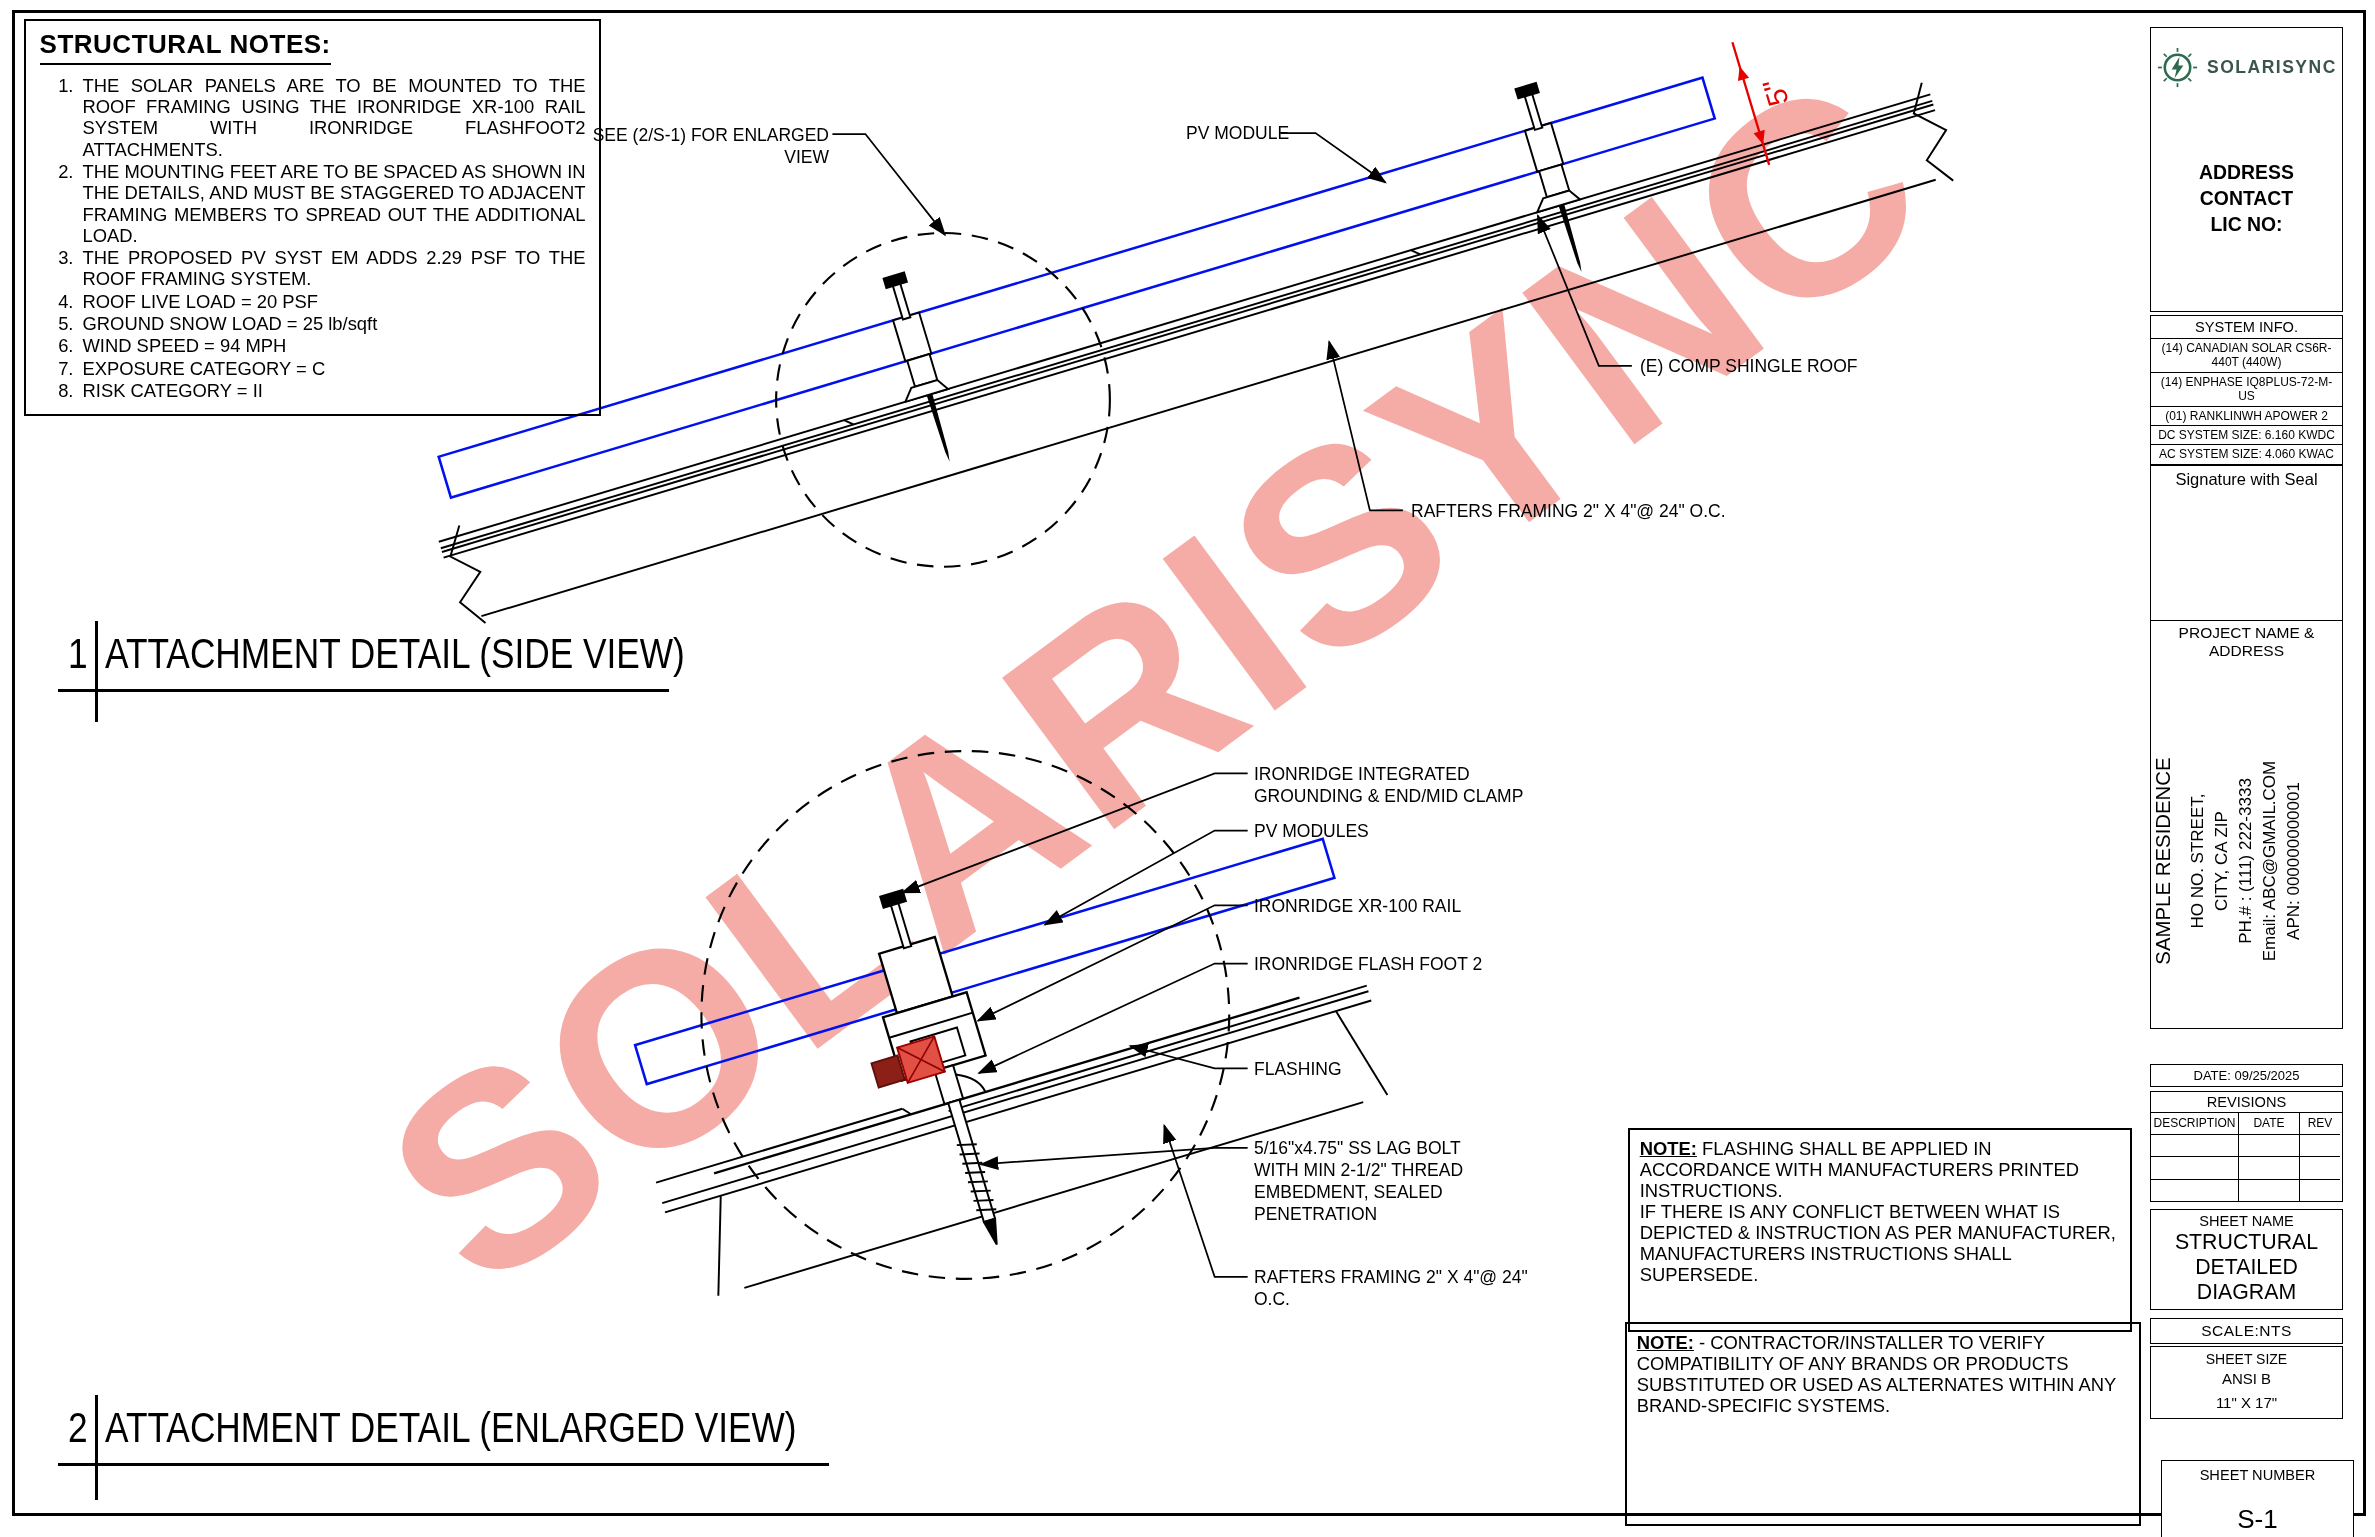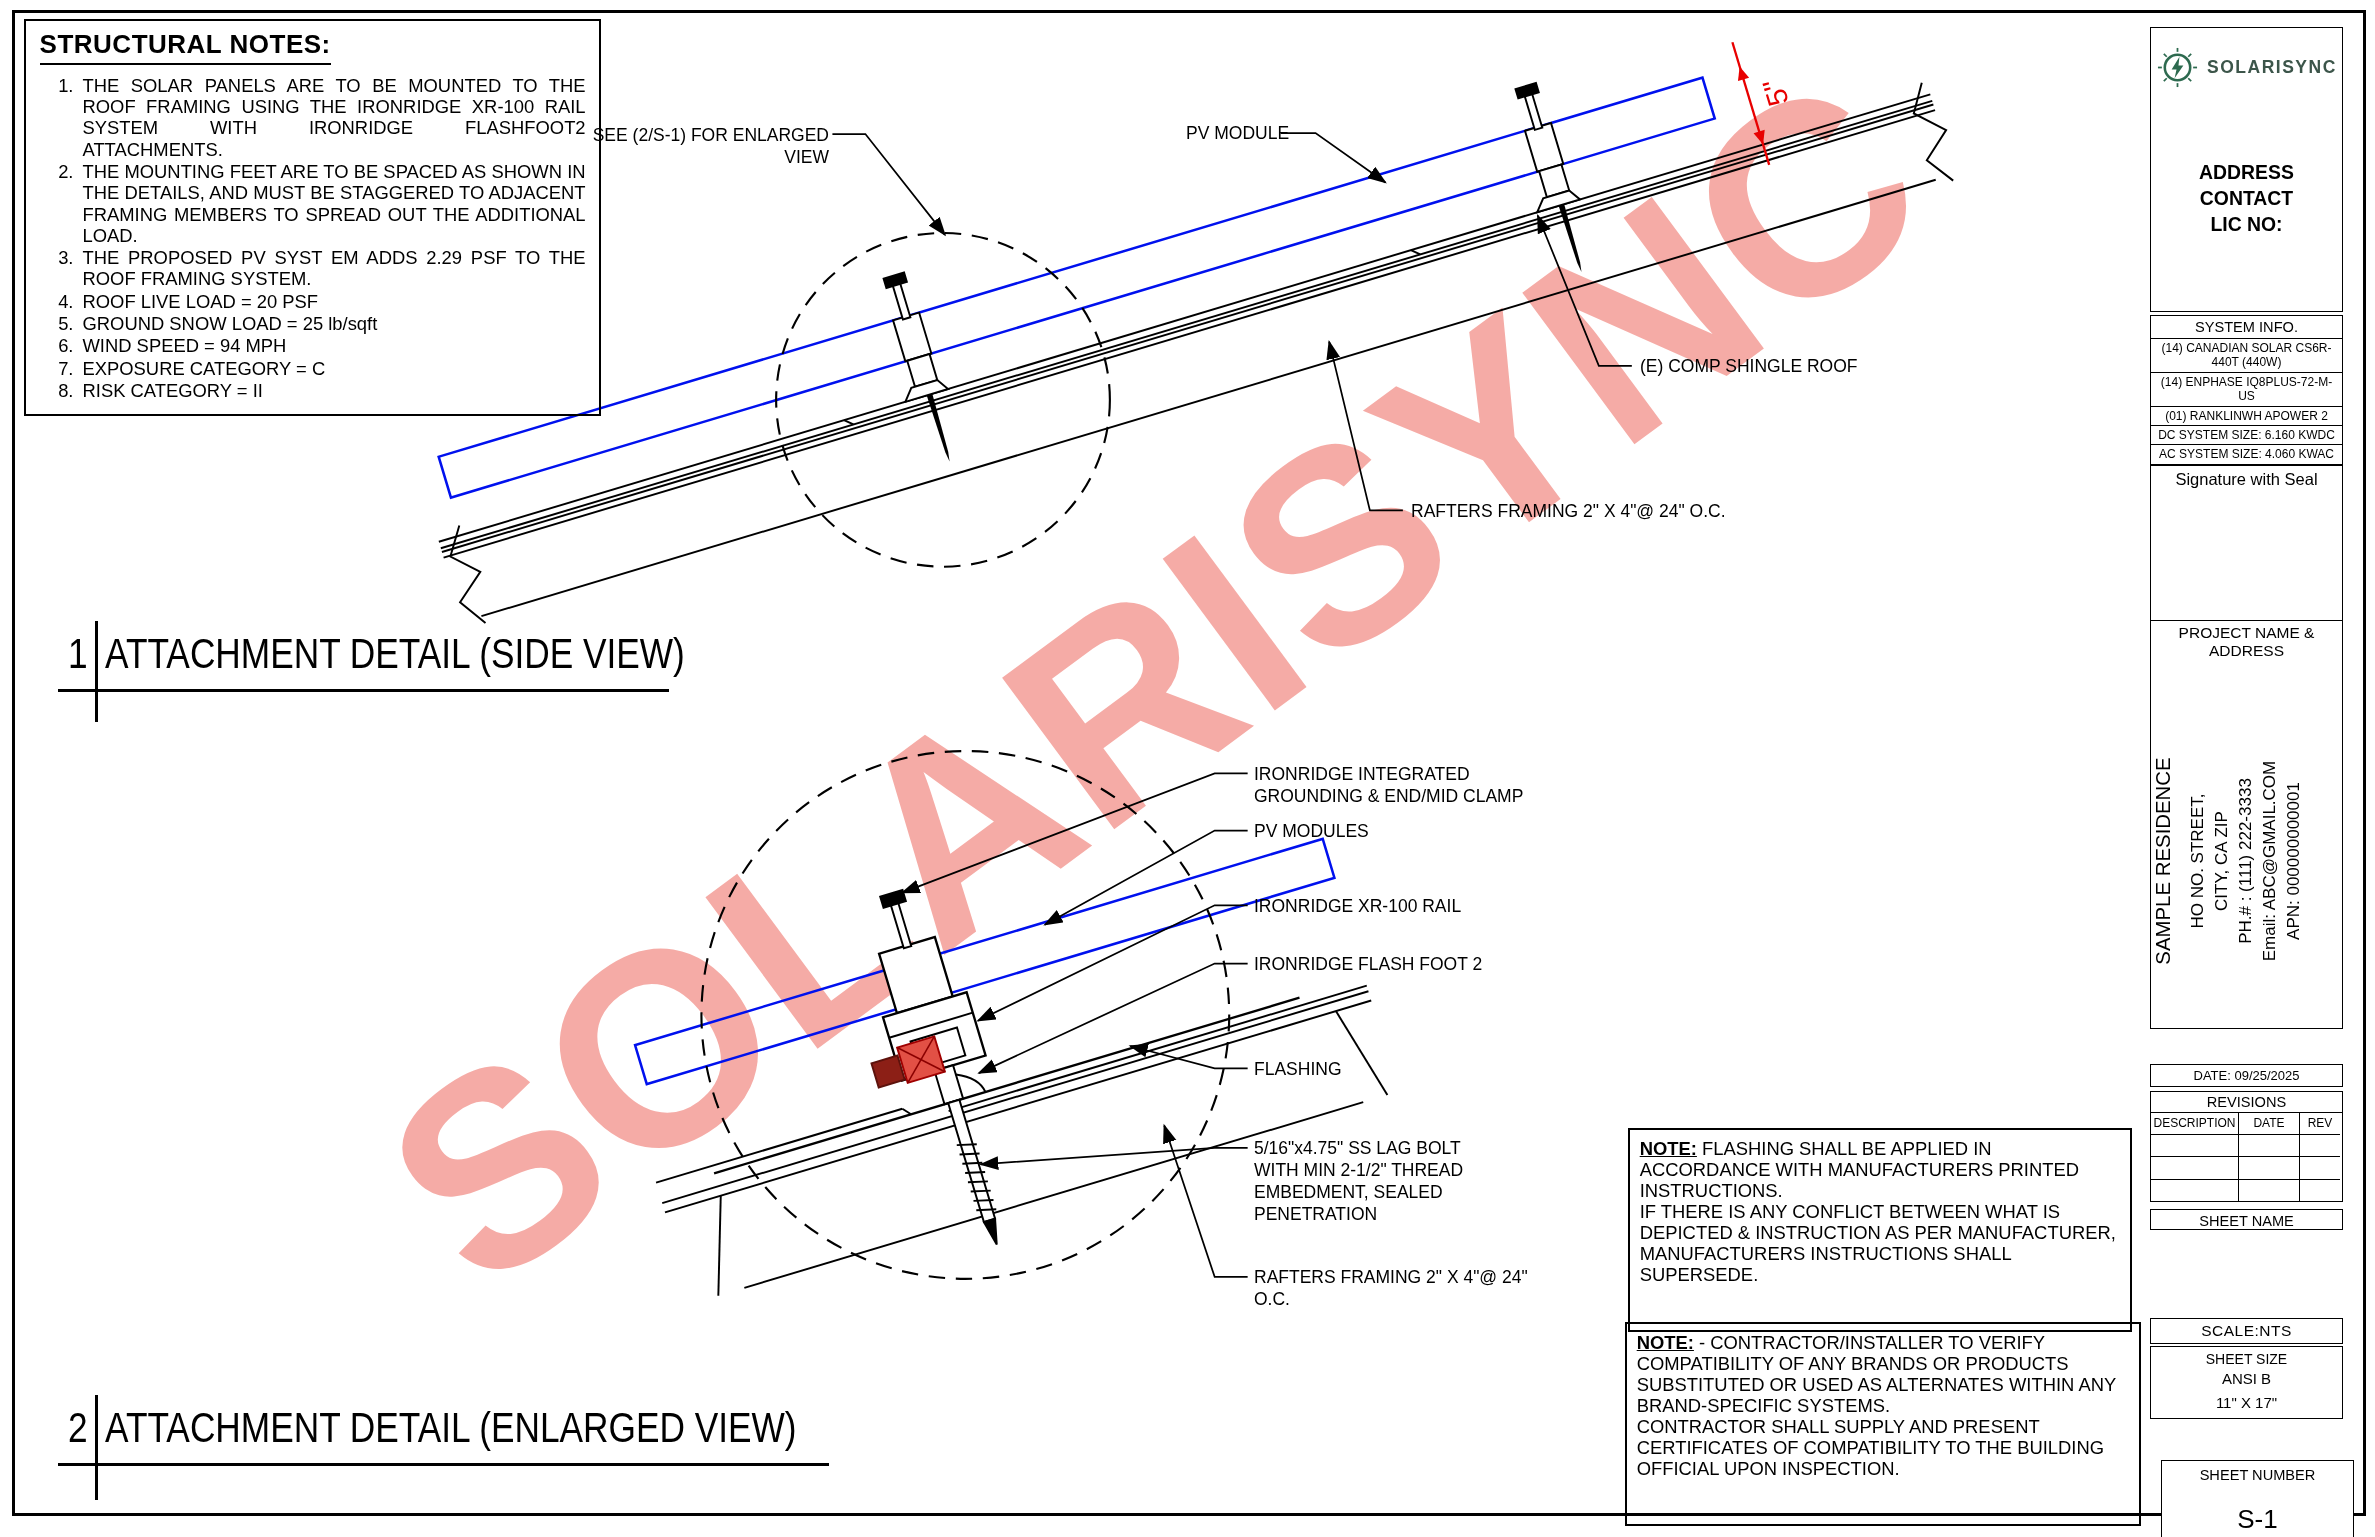--- a/index.html
+++ b/index.html
@@ -239,21 +239,20 @@
   <div class="ul" style="left:0px;top:64px;width:771px;"></div>
   <div class="vb" style="left:37px;top:-3.9px;height:105px;"></div>
 </div>
 
 <div class="note-box" style="left:1628px;top:1128px;width:481px;height:184px;">
   <span class="note-label">NOTE:</span><span>  FLASHING SHALL BE APPLIED IN ACCORDANCE WITH MANUFACTURERS PRINTED INSTRUCTIONS.</span>
   <div>IF THERE IS ANY CONFLICT BETWEEN WHAT IS DEPICTED &amp; INSTRUCTION AS PER MANUFACTURER, MANUFACTURERS INSTRUCTIONS SHALL SUPERSEDE.</div>
 </div>
 <div class="note-box" style="left:1625px;top:1322px;width:493px;height:184px;">
   <span class="note-label">NOTE:</span><span> - CONTRACTOR/INSTALLER TO VERIFY COMPATIBILITY OF ANY BRANDS OR PRODUCTS SUBSTITUTED OR USED AS ALTERNATES WITHIN ANY BRAND-SPECIFIC SYSTEMS.</span>
-  <div>CONTRACTOR SHALL SUPPLY AND PRESENT CERTIFICATES OF COMPATIBILITY TO THE BUILDING OFFICIAL UPON INSPECTION.</div>
 </div>
 
 <div class="tb" style="top:27px;height:285px;">
   <div class="brand-row">
     <svg width="43" height="43" viewBox="0 0 44 44">
       <circle cx="22" cy="22" r="13" fill="none" stroke="#2d6a4f" stroke-width="2.6"></circle>
       <polygon points="24,11 16,24 21,24 19,33 28,20 23,20" fill="#2d6a4f"></polygon>
       <g stroke="#2d6a4f" stroke-width="1.8">
         <line x1="22" y1="2" x2="22" y2="6"></line>
           <line x1="22" y1="38" x2="22" y2="42"></line>
@@ -321,20 +320,21 @@
     <div></div>
     <div></div>
     <div></div>
     <div></div>
     <div></div>
   </div>
 </div>
 
 <div class="tb" style="top:1209px;">
   <div class="sn-header">SHEET NAME</div>
+  <div class="sn-value">STRUCTURAL DETAILED DIAGRAM</div>
 </div>
 
 <div class="tb scale-box" style="top:1318px;">SCALE:NTS</div>
 
 <div class="tb" style="top:1346px;height:73px;">
   <div class="ss-header">SHEET SIZE</div>
   <div class="ss-big">ANSI B</div>
   <div class="ss-big">11" X 17"</div>
 </div>
 

